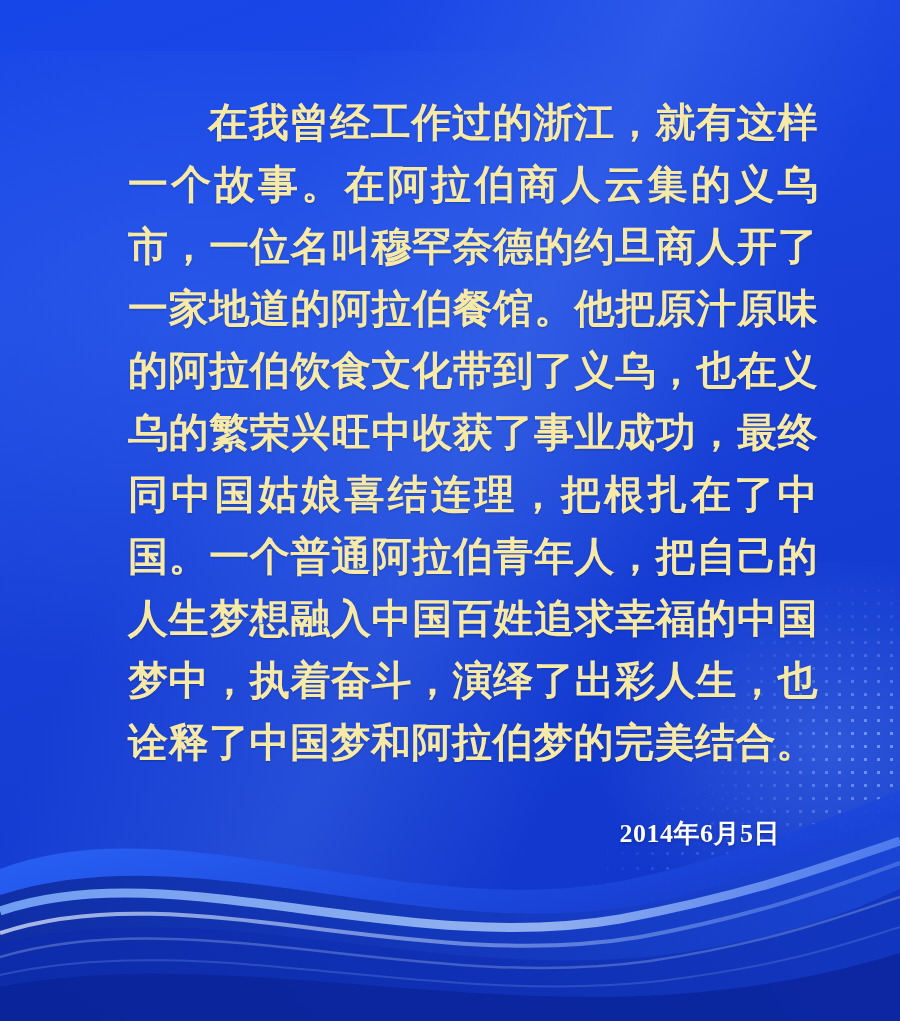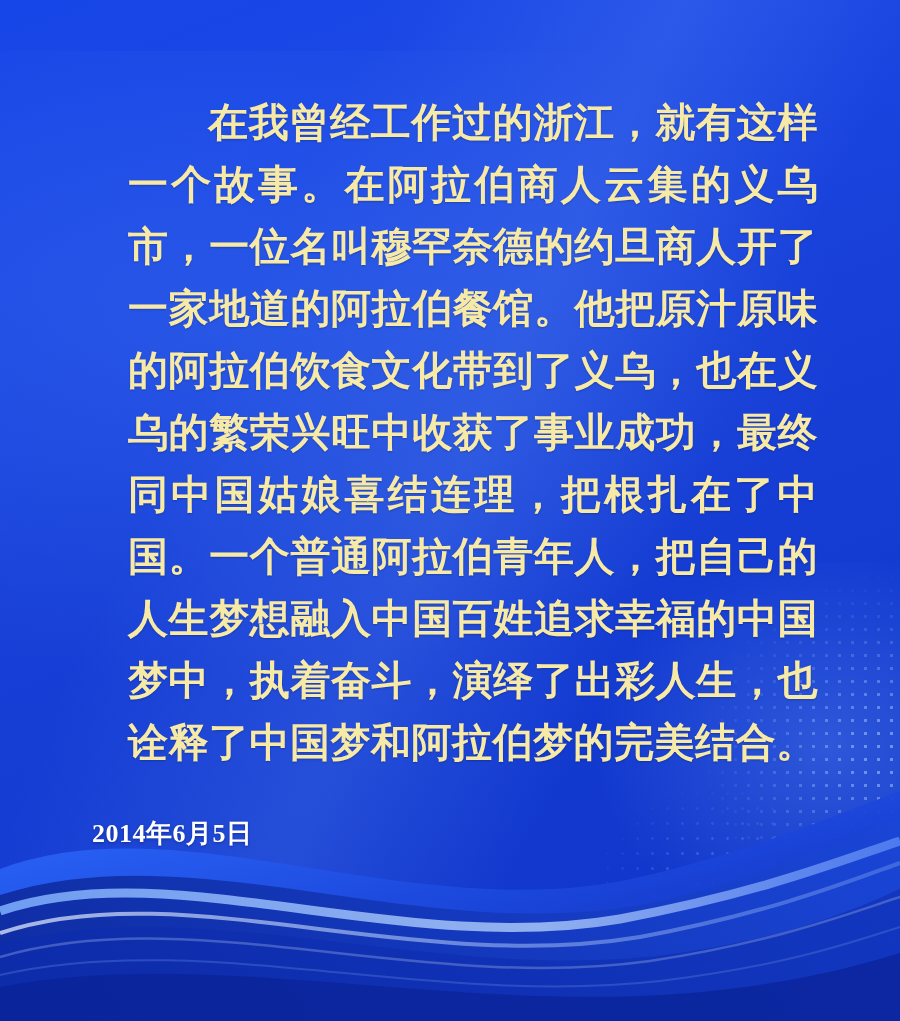--- a/index.html
+++ b/index.html
@@ -89,23 +89,24 @@
     text-indent: 2em;
     letter-spacing: 0.5px;
     text-align: justify;
     text-justify: inter-ideograph;
     font-weight: 700;
     text-shadow: 0 1px 2px rgba(0,0,20,0.22);
     margin-left: 20px;
   }
   .attribution {
     position: absolute;
-    right: 108px;
+    right: 120px;
     bottom: 168px;
     width: 700px;
+    text-align: right;
     color: #ffffff;
     font-weight: 700;
     text-shadow: 0 1px 3px rgba(0,0,40,0.35);
   }
   .attr-date {
     font-size: 26px;
     line-height: 1.5;
     letter-spacing: 0.5px;
   }
   .attr-title {

